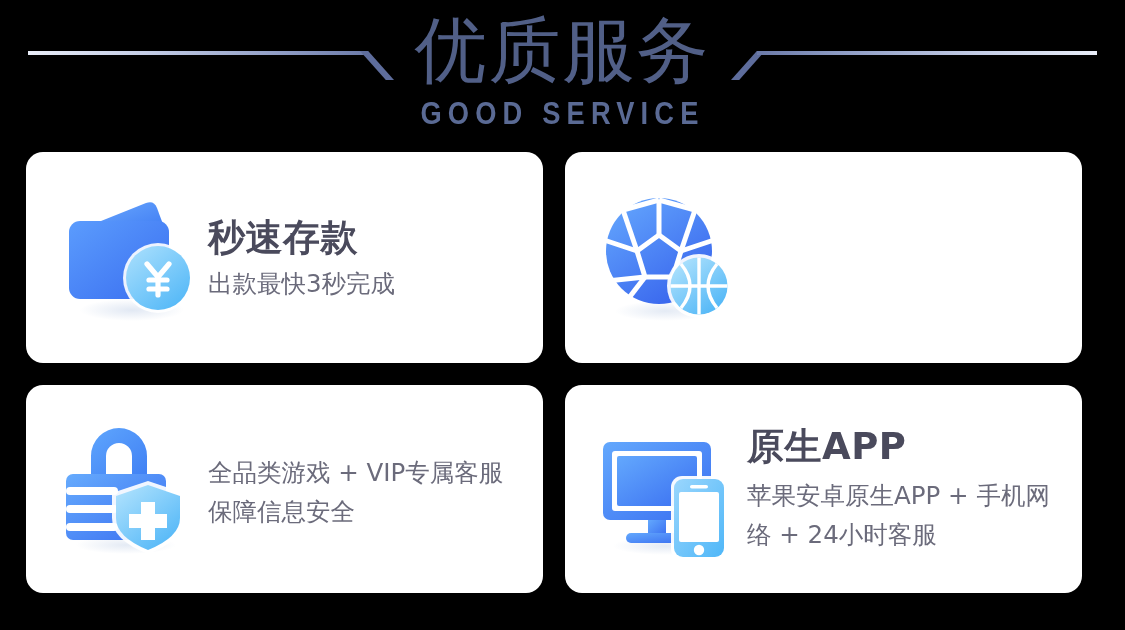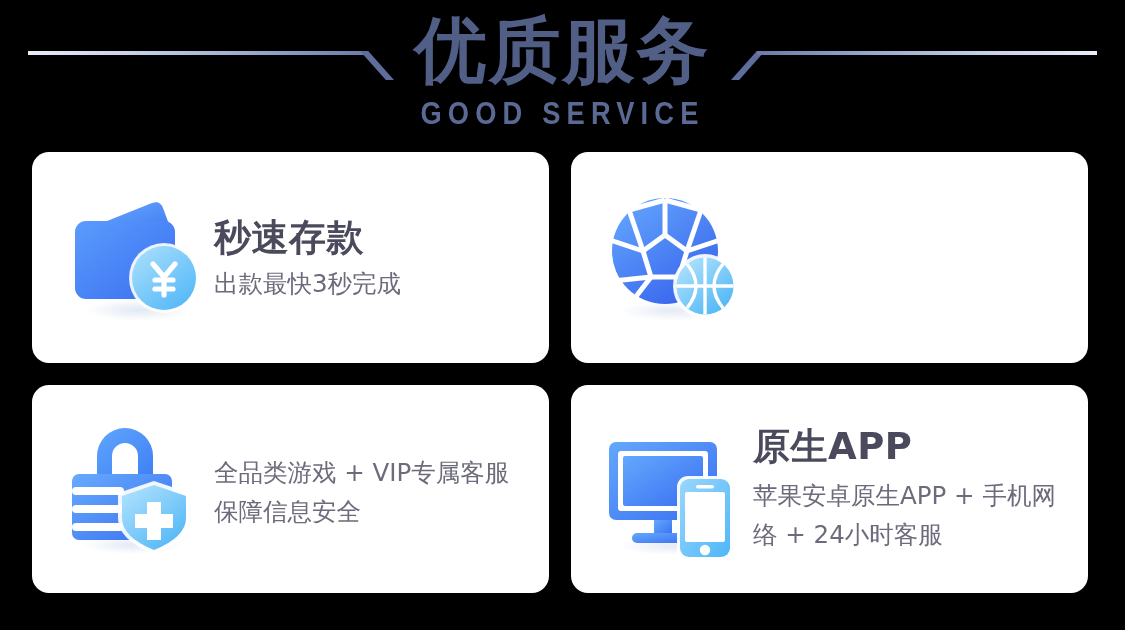--- a/index.html
+++ b/index.html
@@ -75,21 +75,21 @@
   }
 
   .header-title {
     position: absolute;
     top: 8px;
     left: 0;
     width: 1125px;
     text-align: center;
     font-size: 72px;
     line-height: 84px;
-    font-weight: 700;
+    font-weight: 400;
     letter-spacing: 2px;
     color: #515f87;
     font-family: "DejaVu Sans", "Liberation Sans", sans-serif;
     white-space: nowrap;
   }
 
   .header-subtitle {
     position: absolute;
     top: 96px;
     left: 0;
@@ -102,21 +102,21 @@
     color: #5a6a94;
     font-family: "Liberation Sans", sans-serif;
     transform: scaleX(0.88);
     white-space: nowrap;
   }
 
   
   .cards {
     position: absolute;
     top: 152px;
-    left: 32px;
+    left: 26px;
     width: 1061px;
     height: 453px;
     display: grid;
     grid-template-columns: 517px 517px;
     grid-template-rows: 211px 208px;
     column-gap: 27px;
     row-gap: 34px;
     gap: 22px;
   }
 

